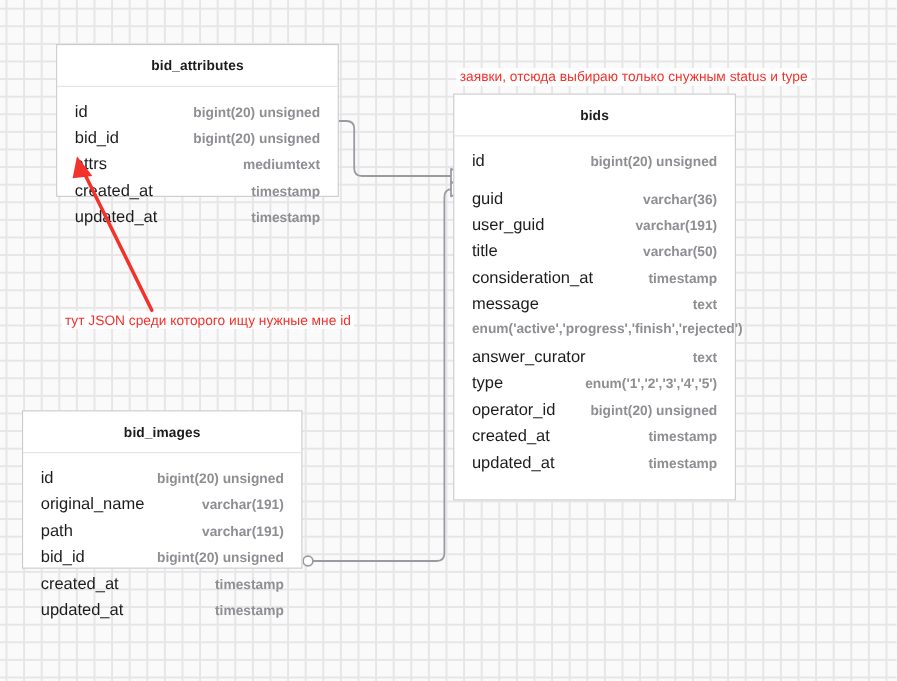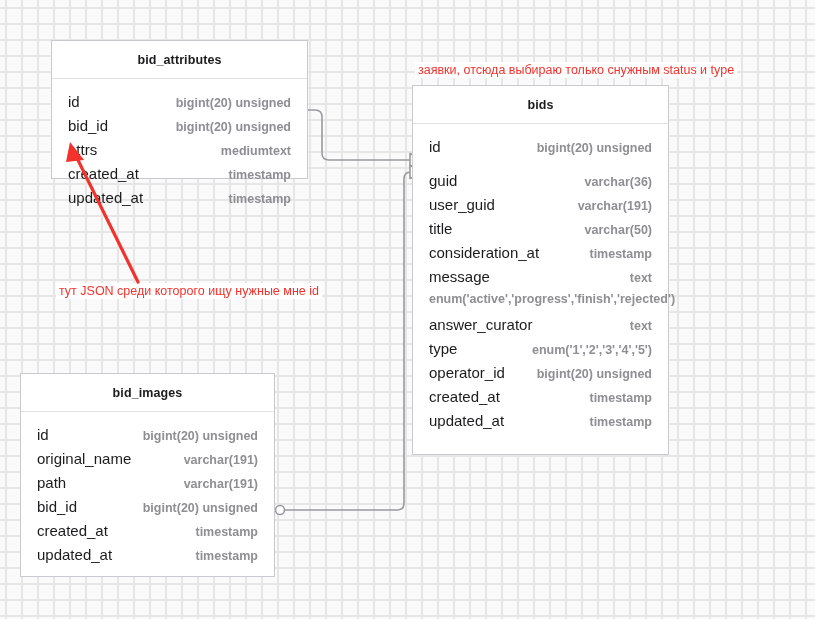--- a/index.html
+++ b/index.html
@@ -196,21 +196,21 @@
         <span class="field-name">created_at</span>
         <span class="field-type">timestamp</span>
       </div>
       <div class="field-row">
         <span class="field-name">updated_at</span>
         <span class="field-type">timestamp</span>
       </div>
     </div>
   </div>
 
-  <div class="entity" style="left:20px; top:373px; width:255px; height:204px;">
+  <div class="entity" style="left:20px; top:373px; width:255px; height:144px;">
     <div class="entity-header">
       <span class="entity-title">bid_images</span>
     </div>
     <div class="entity-body">
       <div class="field-row">
         <span class="field-name">id</span>
         <span class="field-type">bigint(20) unsigned</span>
       </div>
       <div class="field-row">
         <span class="field-name">original_name</span>

